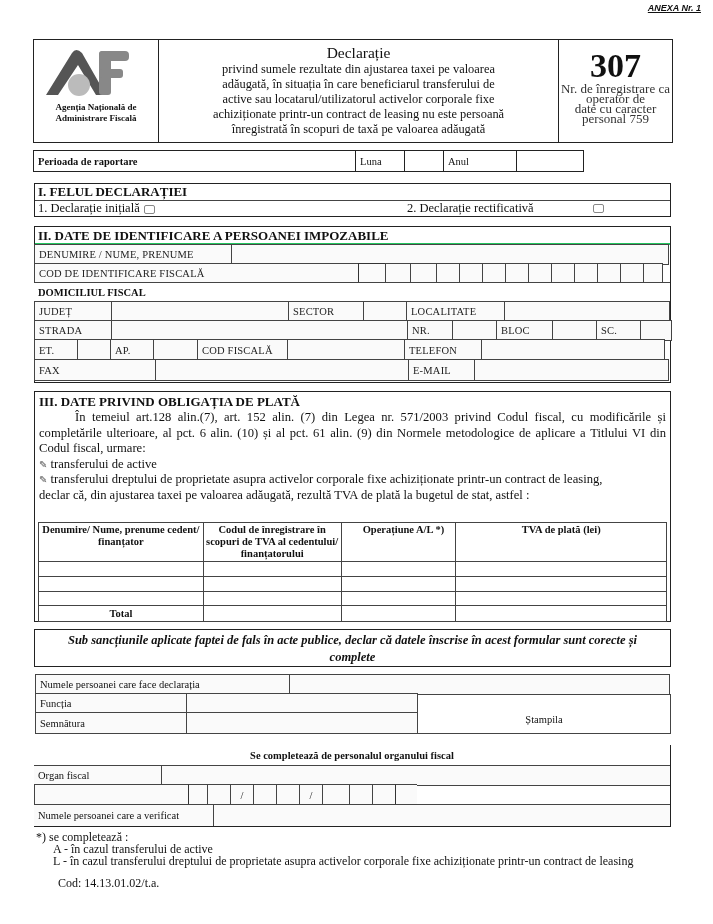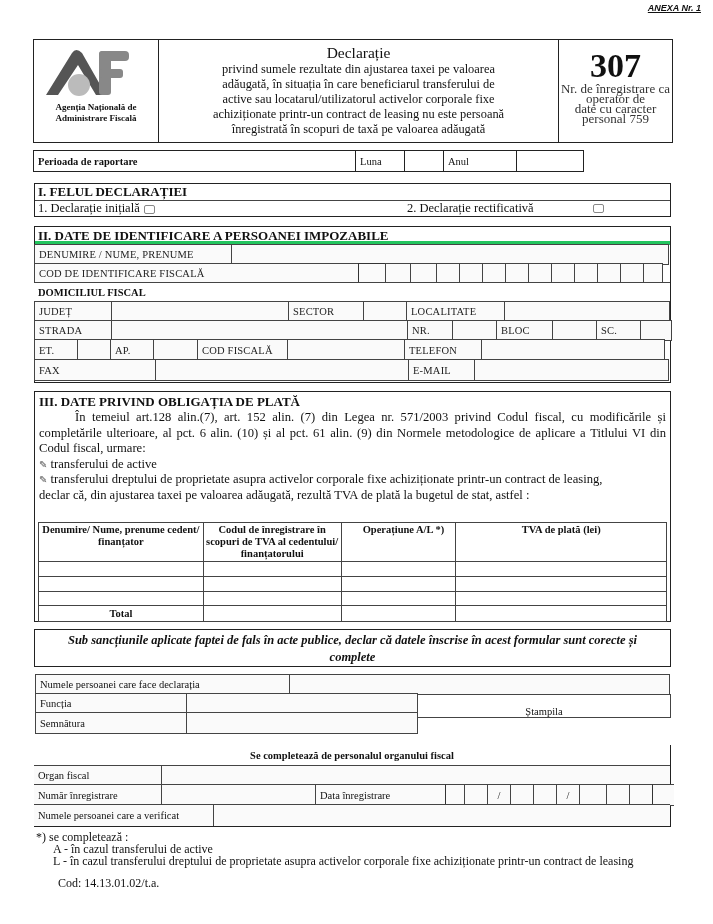--- a/index.html
+++ b/index.html
@@ -75,21 +75,21 @@
 <div class="abs" style="left:34px;top:183px;width:637px;height:34px;border:1.5px solid #222;">
   <div style="height:17px;border-bottom:1px solid #444;padding-left:3px;" class="sec-title">I. FELUL DECLARAȚIEI</div>
   <div style="font-size:12.5px;padding-left:3px;position:relative;height:15px;line-height:15px;">
     <span>1. Declarație inițială</span><span class="chk"></span>
     <span style="position:absolute;left:372px;">2. Declarație rectificativă</span>
     <span class="chk" style="position:absolute;left:554px;top:3px;"></span>
   </div>
 </div>
 
 <div class="abs" style="left:34px;top:226px;width:637px;height:157px;border:1.5px solid #222;">
-  <div class="sec-title" style="height:18px;border-bottom:4px solid #22c55e;padding-left:3px;line-height:18px;">II. DATE DE IDENTIFICARE A PERSOANEI IMPOZABILE</div>
+  <div class="sec-title" style="height:18px;border-bottom:2px solid #22c55e;padding-left:3px;line-height:18px;">II. DATE DE IDENTIFICARE A PERSOANEI IMPOZABILE</div>
 </div>
 
 <div class="row" style="left:35px;top:245px;height:20px;">
   <div class="cell shade upper" style="width:198px;">DENUMIRE / NUME, PRENUME</div>
   <div class="cell shade" style="width:438px;"></div>
 </div>
 <div class="row" style="left:35px;top:264px;height:20px;">
   <div class="cell shade upper" style="width:325px;">COD DE IDENTIFICARE FISCALĂ</div>
   <div class="cell shade" style="width:28px;border:1.5px solid #333;"></div>
   <div class="cell shade" style="width:26px;"></div>
@@ -193,36 +193,34 @@
   <div class="cell shade" style="width:381px;"></div>
 </div>
 <div class="row" style="left:36px;top:694px;height:20px;">
   <div class="cell shade" style="width:152px;">Funcția</div>
   <div class="cell shade" style="width:232px;"></div>
 </div>
 <div class="row" style="left:36px;top:713px;height:21px;">
   <div class="cell shade" style="width:152px;">Semnătura</div>
   <div class="cell shade" style="width:232px;"></div>
 </div>
-<div class="abs" style="left:417px;top:694px;width:254px;height:24px;border:1px solid #444;display:flex;align-items:center;justify-content:center;font-size:10.5px;padding-top:10px;">
+<div class="abs" style="left:417px;top:694px;width:254px;height:40px;border:1px solid #444;display:flex;align-items:center;justify-content:center;font-size:10.5px;padding-top:10px;">
   <span>Ștampila</span>
 </div>
 
 <div class="abs" style="left:34px;top:745px;width:637px;height:82px;border:1.5px solid #222;"></div>
 <div class="row" style="left:35px;top:746px;height:21px;">
   <div class="cell" style="width:636px;justify-content:center;font-weight:bold;border-left:none;border-right:none;border-top:none;">Se completează de personalul organului fiscal</div>
 </div>
 <div class="row" style="left:35px;top:766px;height:20px;">
   <div class="cell shade" style="width:128px;border-left:none;">Organ fiscal</div>
   <div class="cell shade" style="width:509px;border-right:none;"></div>
 </div>
 <div class="row" style="left:35px;top:785px;height:21px;">
-  <div class="cell shade" style="width:128px;border-left:none;">Număr înregistrare</div>
   <div class="cell shade" style="width:155px;"></div>
-  <div class="cell shade" style="width:131px;">Data înregistrare</div>
   <div class="cell shade" style="width:20px;border-left:1.5px solid #333;"></div>
   <div class="cell shade" style="width:24px;"></div>
   <div class="cell shade" style="width:24px;justify-content:center;">/</div>
   <div class="cell shade" style="width:24px;"></div>
   <div class="cell shade" style="width:24px;"></div>
   <div class="cell shade" style="width:24px;justify-content:center;">/</div>
   <div class="cell shade" style="width:28px;"></div>
   <div class="cell shade" style="width:24px;"></div>
   <div class="cell shade" style="width:24px;"></div>
   <div class="cell shade" style="width:22px;border-left:1.5px solid #333;border-right:none;"></div>

